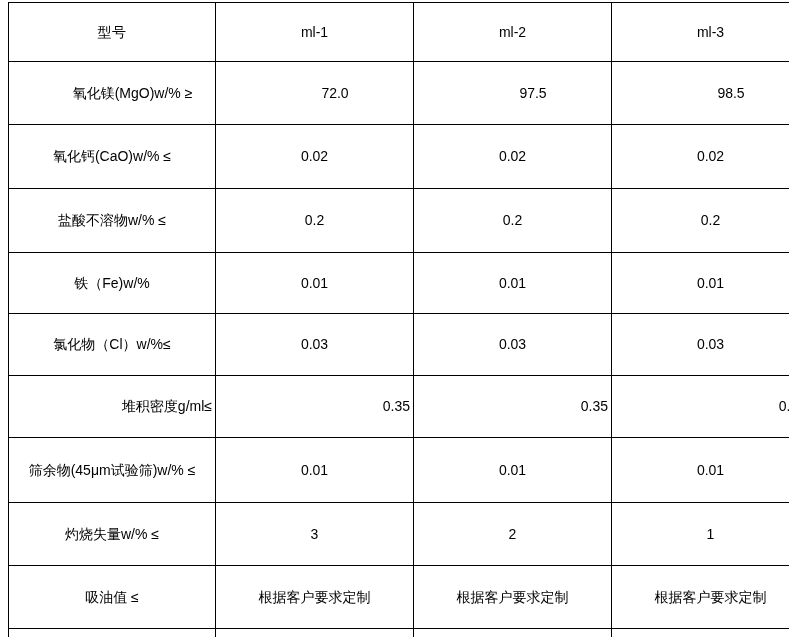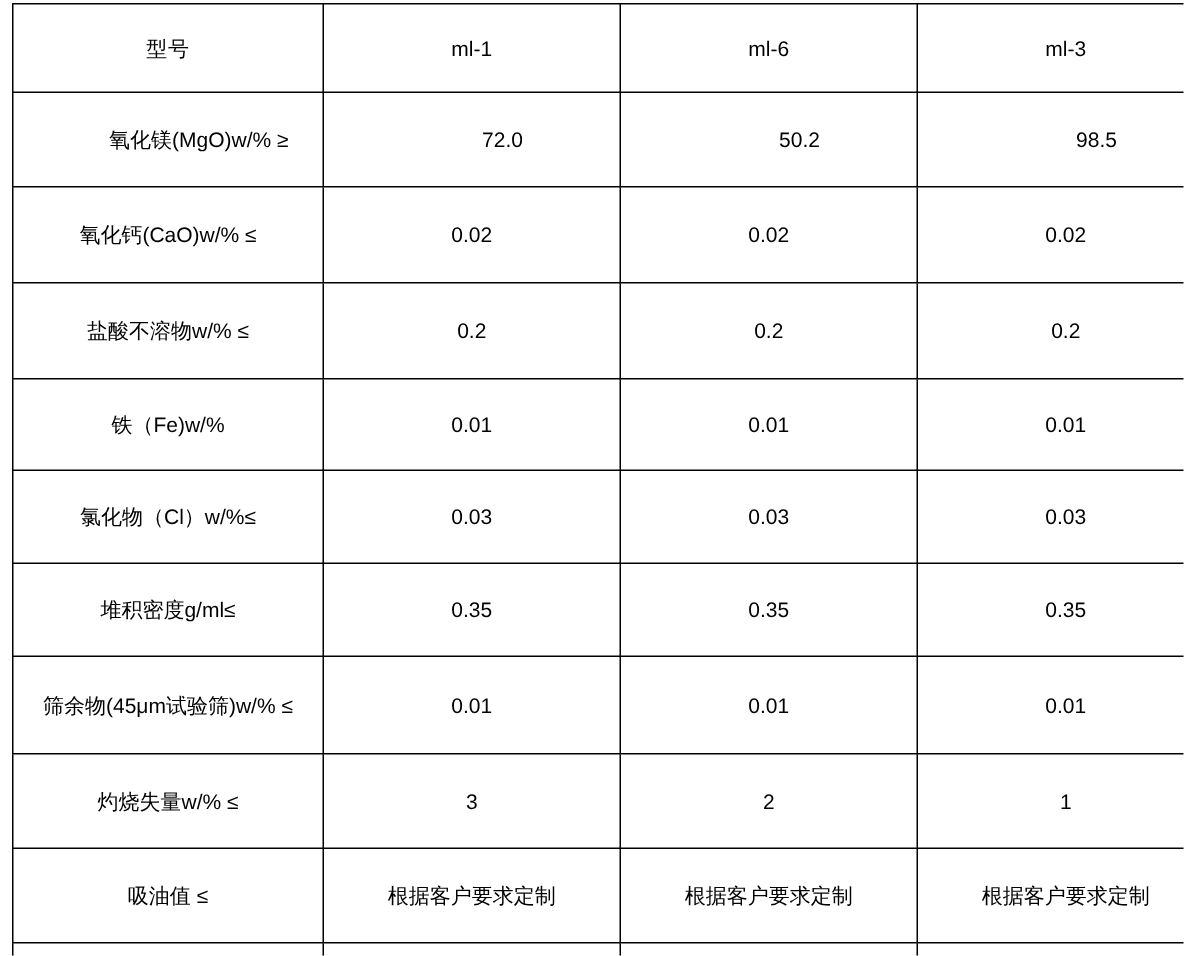--- a/index.html
+++ b/index.html
@@ -41,43 +41,43 @@
   }
   table.spec td.val {
     width: 191px;
   }
   tr.r-header td { height: 50px; }
   tr.r-1 td { height: 54px; padding-left: 44px; }
   tr.r-2 td { height: 55px; text-align: center; }
   tr.r-3 td { height: 55px; }
   tr.r-4 td { height: 52px; margin-left: 16px; }
   tr.r-5 td { height: 53px; }
-  tr.r-6 td { height: 53px; }
+  tr.r-6 td { height: 53px; text-align: right; }
   tr.r-7 td { height: 56px; }
   tr.r-8 td { height: 54px; border-radius: 25px; }
   tr.r-9 td { height: 54px; }
   tr.r-10 td { height: 52px; }
   .sp { letter-spacing: 0.5px; }
 </style>
 </head>
 <body>
 
 <div class="sheet">
   <table class="spec">
     <tbody>
       <tr class="r-header">
         <td class="label sp">型号</td>
         <td class="val">ml-1</td>
-        <td class="val">ml-6</td>
+        <td class="val">ml-2</td>
         <td class="val">ml-3</td>
       </tr>
       <tr class="r-1">
         <td class="label">氧化镁(MgO)w/%  ≥</td>
         <td class="val">72.0</td>
-        <td class="val">50.2</td>
+        <td class="val">97.5</td>
         <td class="val">98.5</td>
       </tr>
       <tr class="r-2">
         <td class="label">氧化钙(CaO)w/%  ≤</td>
         <td class="val">0.02</td>
         <td class="val">0.02</td>
         <td class="val">0.02</td>
       </tr>
       <tr class="r-3">
         <td class="label">盐酸不溶物w/%  ≤</td>

